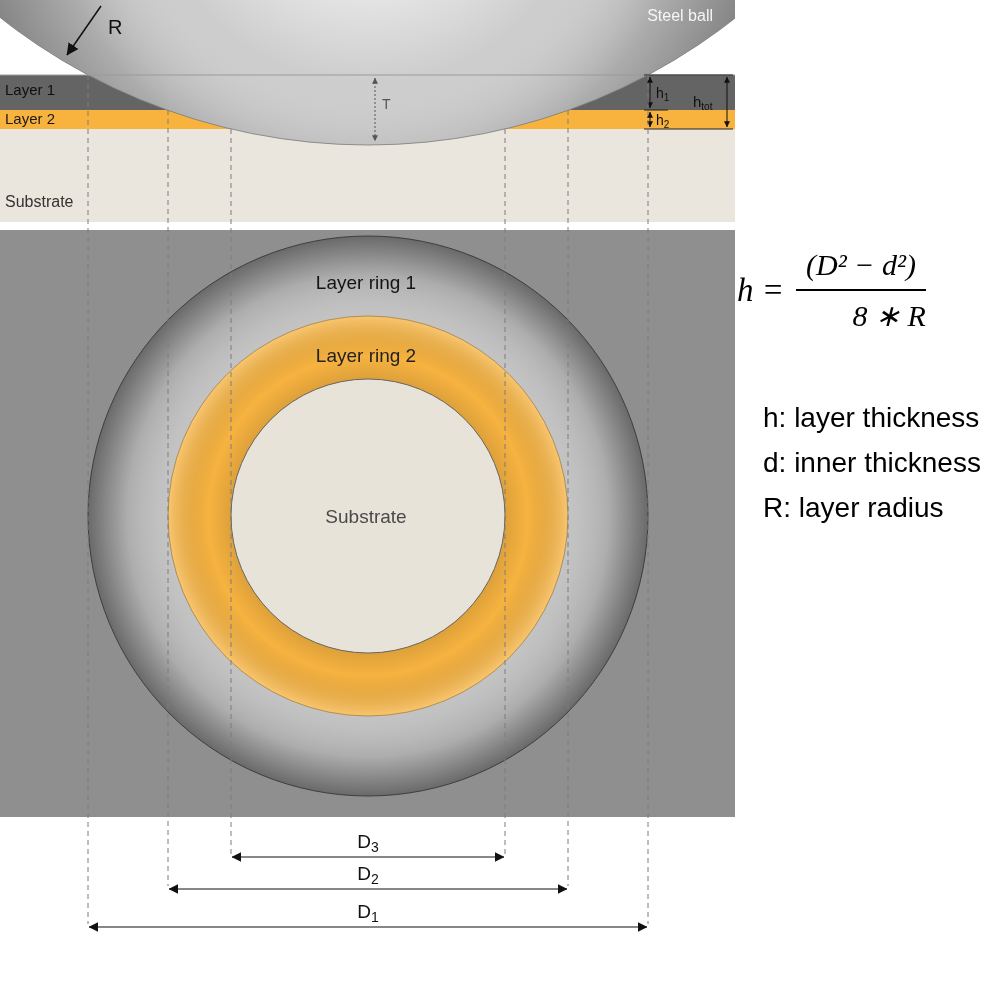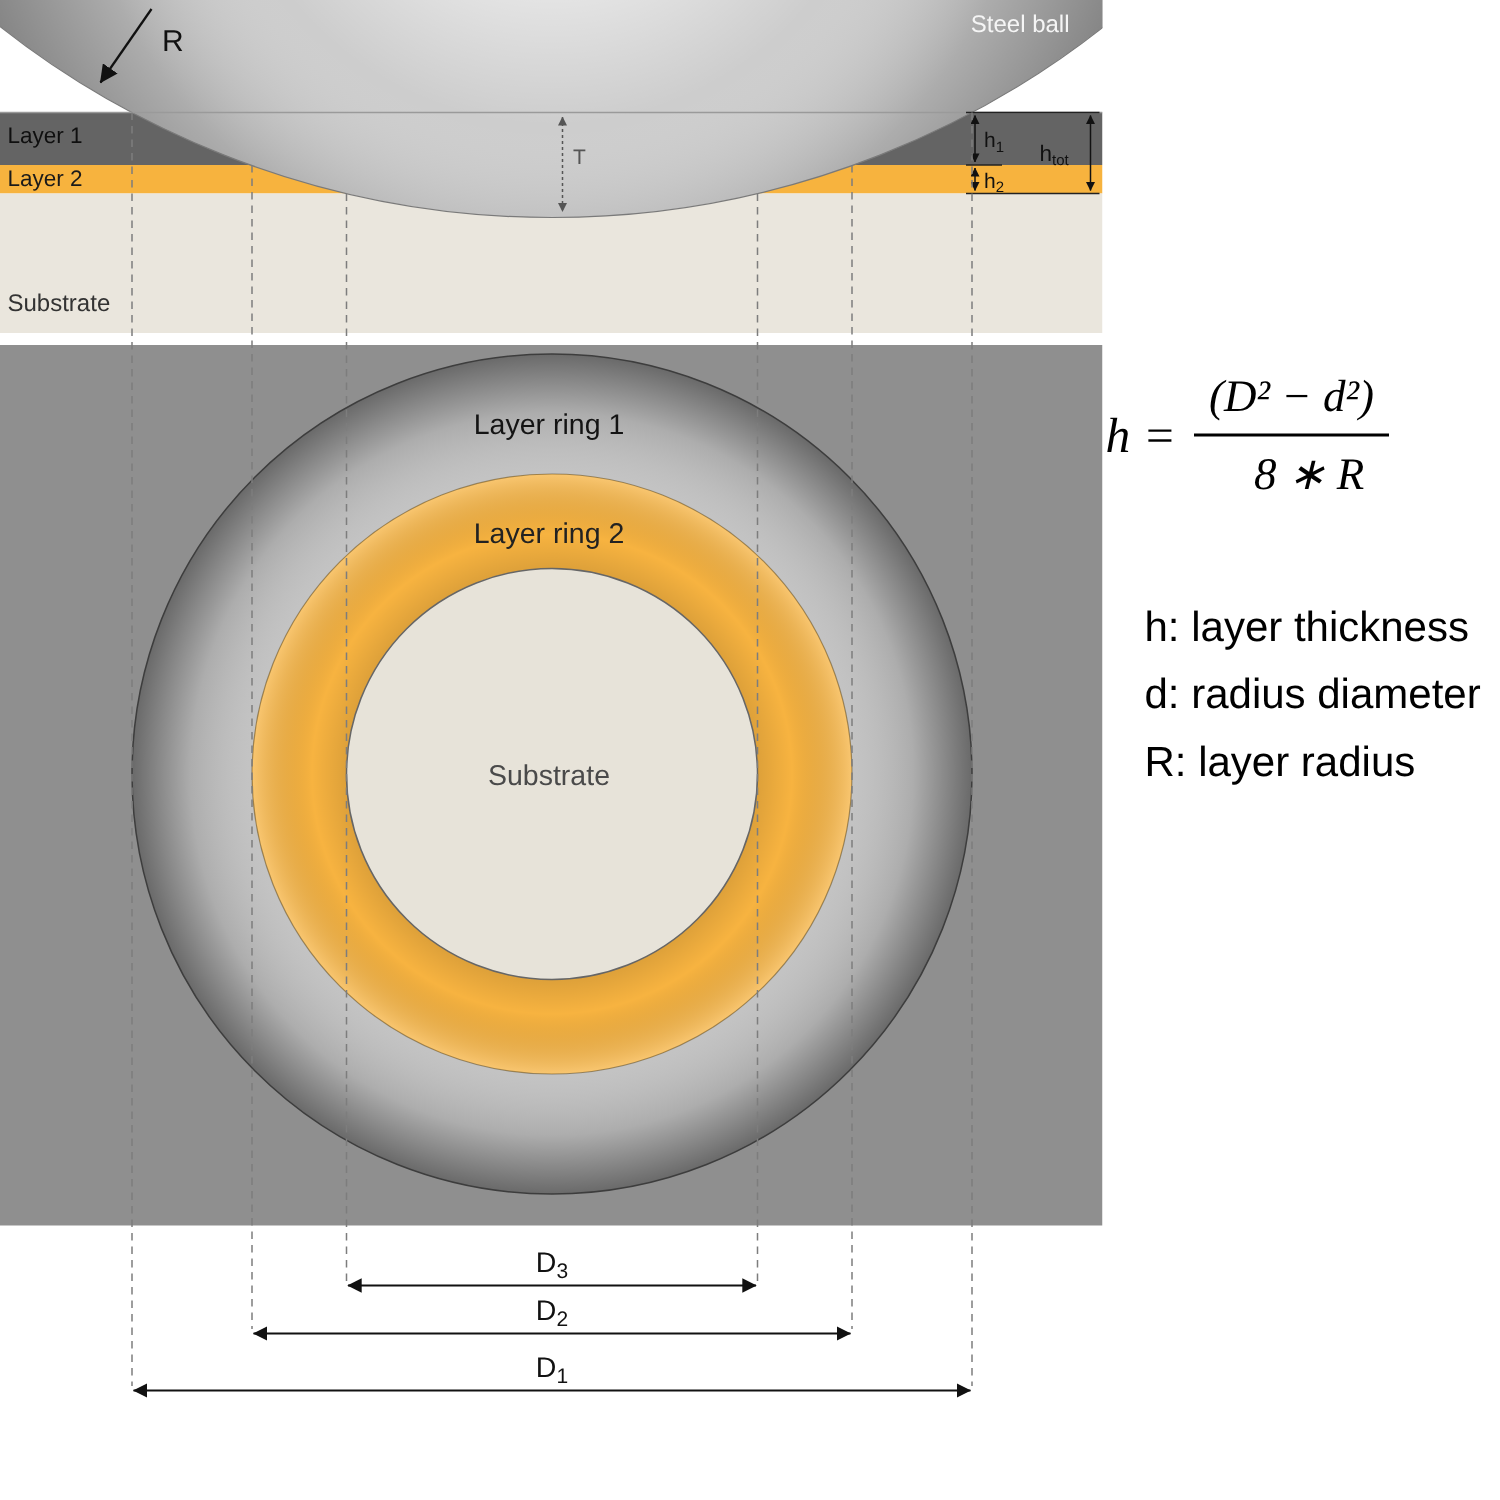--- a/index.html
+++ b/index.html
@@ -3,21 +3,21 @@
 <meta charset="utf-8">
 <style>
   html,body{margin:0;padding:0;background:#fff;}
   .stage{position:relative;width:1000px;height:1000px;background:#ffffff;overflow:hidden;
          font-family:"Liberation Sans",sans-serif;}
   svg{position:absolute;left:0;top:0;display:block;}
   svg text{font-family:"Liberation Sans",sans-serif;}
   .formula{position:absolute;left:737px;top:248px;display:flex;align-items:center;
            font-family:"Liberation Serif",serif;font-style:italic;font-size:30px;color:#000;}
   .f-lhs{margin-right:12px;font-size:33px;}
-  .frac{display:inline-flex;flex-direction:column;align-items:flex-start;}
+  .frac{display:inline-flex;flex-direction:column;align-items:flex-end;}
   .num{padding:0 10px 7px;border-bottom:2.5px solid #000;}
   .den{padding-top:7px;margin-left:40px;}
   .legend{position:absolute;left:763px;top:402px;font-size:28px;color:#000;}
   .legend-line{margin-bottom:13px;white-space:nowrap;}
 </style>
 </head>
 <body>
 
 <div class="stage">
 
@@ -126,17 +126,17 @@
   <div class="formula">
     <span class="f-lhs">h =</span>
     <span class="frac">
       <span class="num">(D² − d²)</span>
       <span class="den">8 ∗ R</span>
     </span>
   </div>
 
   <div class="legend">
     <div class="legend-line">h: layer thickness</div>
-    <div class="legend-line">d: radius diameter</div>
+    <div class="legend-line">d: inner thickness</div>
     <div class="legend-line">R: layer radius</div>
   </div>
 
 </div>
 
 </body></html>

